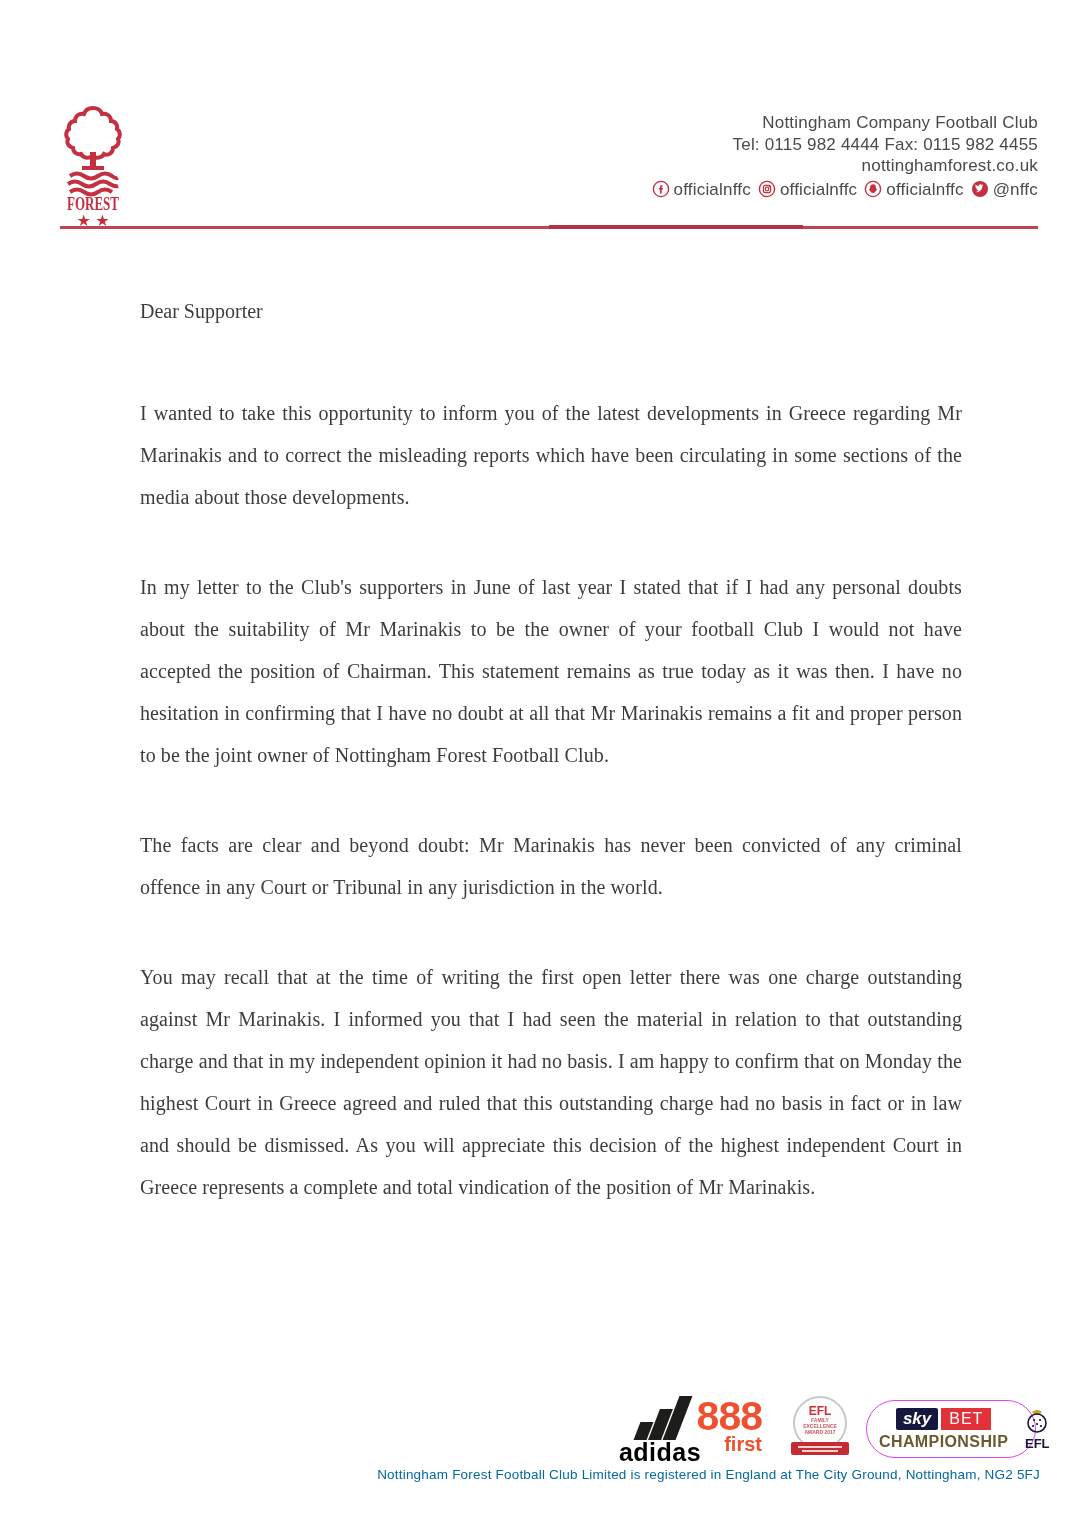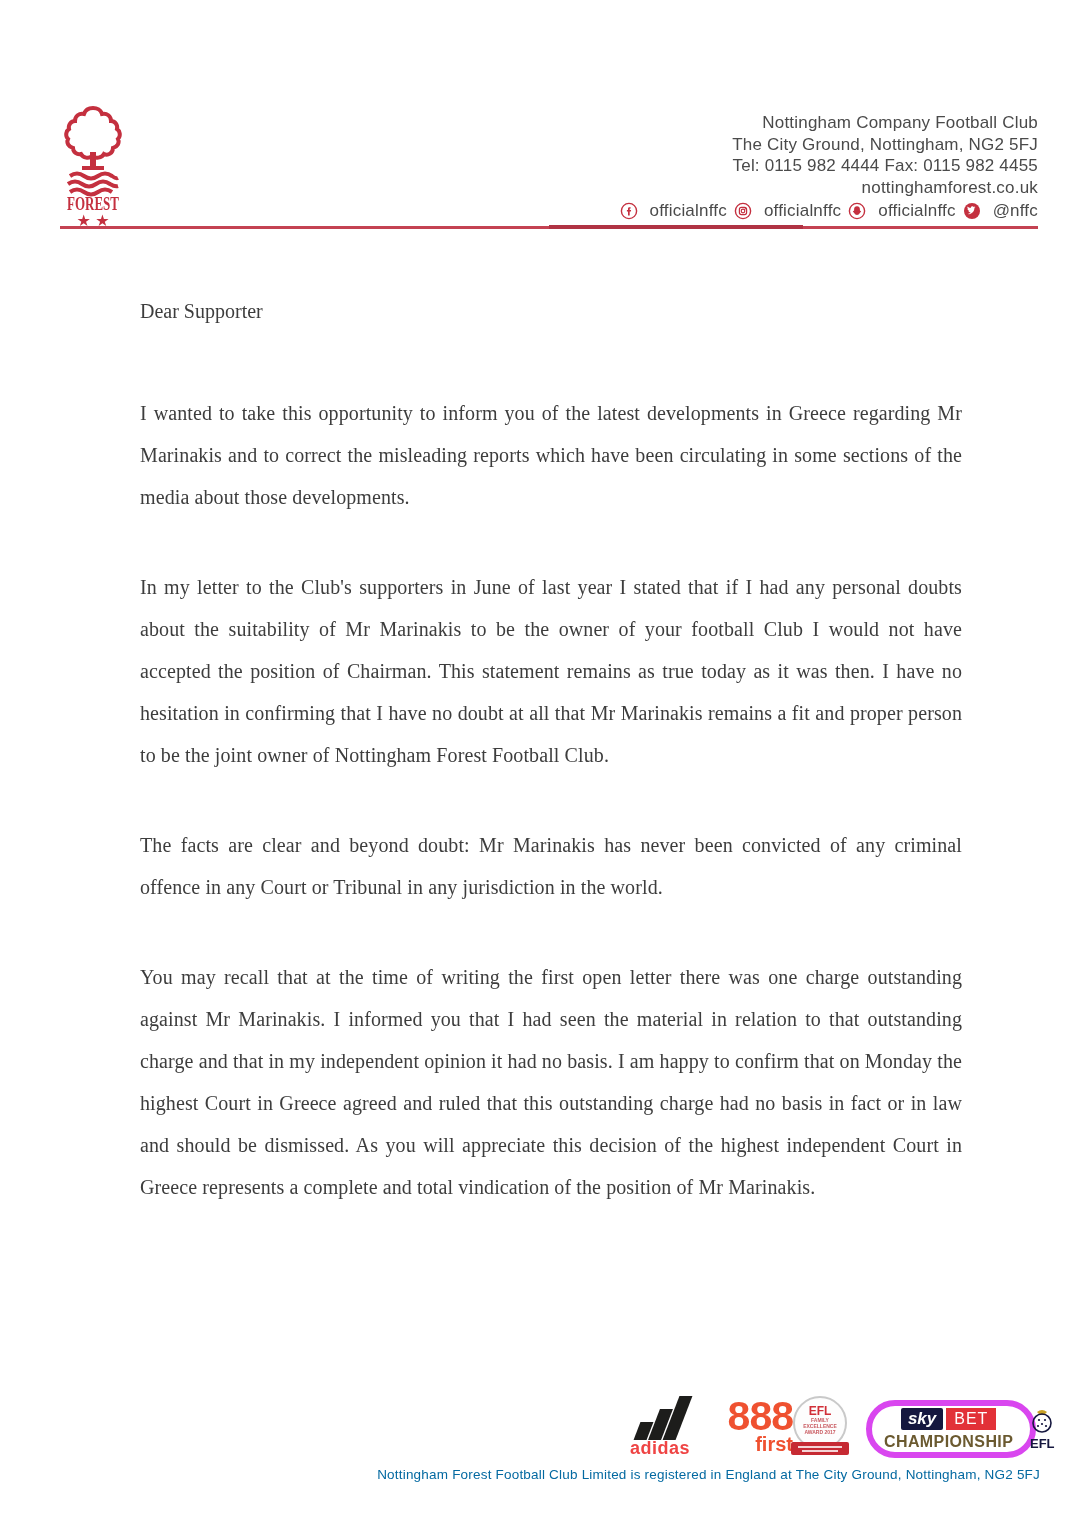--- a/index.html
+++ b/index.html
@@ -12,21 +12,21 @@
 
   
   .crest { position:absolute; left:62px; top:106px; width:62px; height:122px; }
   .header-block {
     position:absolute; top:112px; right:50px; text-align:right;
     font-size:17px; line-height:21.5px; color:#4a4a4a; letter-spacing:0.2px;
   }
   .social-row {
     display:flex; justify-content:flex-end; align-items:center; gap:7px; margin-top:2px;
   }
-  .social-item { display:flex; align-items:center; gap:12px; }
+  .social-item { display:flex; align-items:center; gap:4px; }
   .social-item svg { display:block; }
   .red-rule {
     position:absolute; left:60px; right:50px; top:226px; height:3px;
     background:#c44252; border:none;
   }
   .red-rule::after {
     content:""; position:absolute; left:50%; top:-1px; width:26%; height:4px; background:#b03344;
   }
 
   
@@ -40,24 +40,24 @@
   
   .sponsors { position:absolute; left:0; top:1392px; width:1088px; height:80px; }
 
   
   .adidas { position:absolute; left:612px; top:4px; width:96px; height:70px; text-align:center; }
   .adidas-bars { display:flex; align-items:flex-end; justify-content:center; gap:4px; height:44px; }
   .adidas-bar { width:13px; background:#1d1d1b; transform:skewX(-21deg); }
   .adidas-bar.b1 { height:18px; }
   .adidas-bar.b2 { height:31px; }
   .adidas-bar.b3 { height:44px; }
-  .adidas-word { font-size:18px; font-weight:bold; color:#ef4444; letter-spacing:0.5px; margin-top:-2px; }
-
-  
-  .bet888 { position:absolute; left:727px; top:6px; width:66px; text-align:right; color:#ef5130; }
+  .adidas-word { font-size:25px; font-weight:bold; color:#000000; letter-spacing:0.5px; margin-top:-2px; }
+
+  
+  .bet888 { position:absolute; left:696px; top:6px; width:66px; text-align:right; color:#ef5130; }
   .bet888-num { font-size:41px; font-weight:800; line-height:36px; letter-spacing:-1px; }
   .bet888-sport { font-size:20px; font-weight:bold; line-height:20px; }
 
   
   .efl-award { position:absolute; left:790px; top:4px; width:60px; height:70px; text-align:center; }
   .efl-award-circle {
     width:54px; height:54px; margin:0 auto; border-radius:50%;
     border:2px solid #c9c9c9; background:#fdfdfd; padding-top:7px;
   }
   .efl-award-title { color:#d12f38; font-weight:800; font-size:12px; line-height:12px; }
@@ -66,21 +66,21 @@
     width:58px; height:13px; margin:-8px auto 0; background:#c62a33; border-radius:2px;
     display:flex; flex-direction:column; align-items:center; justify-content:center; gap:2px;
     position:relative;
   }
   .efl-award-ribbon i { display:block; width:44px; height:2px; background:rgba(255,255,255,0.8); }
   .efl-award-ribbon i+i { width:36px; }
 
   
   .skybet {
     position:absolute; left:866px; top:8px; width:170px; height:58px;
-    border:6px solid #d946ef; border-radius:29px; background:#fff;
+    border:1px solid #d946ef; border-radius:29px; background:#fff;
     display:flex; align-items:center; padding:0 10px 0 12px; gap:8px;
   }
   .skybet-left { flex:1; text-align:center; }
   .skybet-boxes { display:flex; justify-content:center; gap:3px; }
   .skybet-sky {
     background:#15173f; color:#fff; font-weight:bold; font-style:italic;
     font-size:17px; line-height:22px; padding:0 7px; border-radius:2px;
   }
   .skybet-bet {
     background:#e23138; color:#fff; font-weight:normal;
@@ -115,21 +115,20 @@
         <path d="M6 78 q7 -5 14 0 q7 5 14 0 q7 -5 14 0 q5 3 8 2" fill="none" stroke="#c4303f" stroke-width="4"></path>
         <path d="M8 86 q7 -5 14 0 q7 5 14 0 q7 -5 14 0" fill="none" stroke="#c4303f" stroke-width="4"></path>
       </g>
       <text x="31" y="104" text-anchor="middle" font-family="Liberation Serif, serif" font-size="19" font-weight="bold" fill="#c4303f" textLength="52" lengthAdjust="spacingAndGlyphs">FOREST</text>
       <text x="31" y="120" text-anchor="middle" font-size="16" fill="#c4303f">★ ★</text>
     </svg>
   </div>
 
   <div class="header-block">
     <div>Nottingham Company Football Club</div>
-    <div>The City Ground, Nottingham, NG2 5FJ</div>
     <div>Tel: 0115 982 4444 Fax: 0115 982 4455</div>
     <div>nottinghamforest.co.uk</div>
     <div class="social-row">
       <span class="social-item">
         <span>
           <svg width="18" height="18" viewBox="0 0 18 18">
             <circle cx="9" cy="9" r="7.6" fill="none" stroke="#c4303f" stroke-width="1.4"></circle>
             <path d="M10.6 5.2 H9.4 C8.4 5.2 8 5.8 8 6.8 V8 H6.9 V9.6 H8 V13.4 H9.7 V9.6 H10.9 L11.1 8 H9.7 V7 C9.7 6.7 9.9 6.6 10.2 6.6 H10.7 Z" fill="#c4303f"></path>
           </svg>
         </span>

